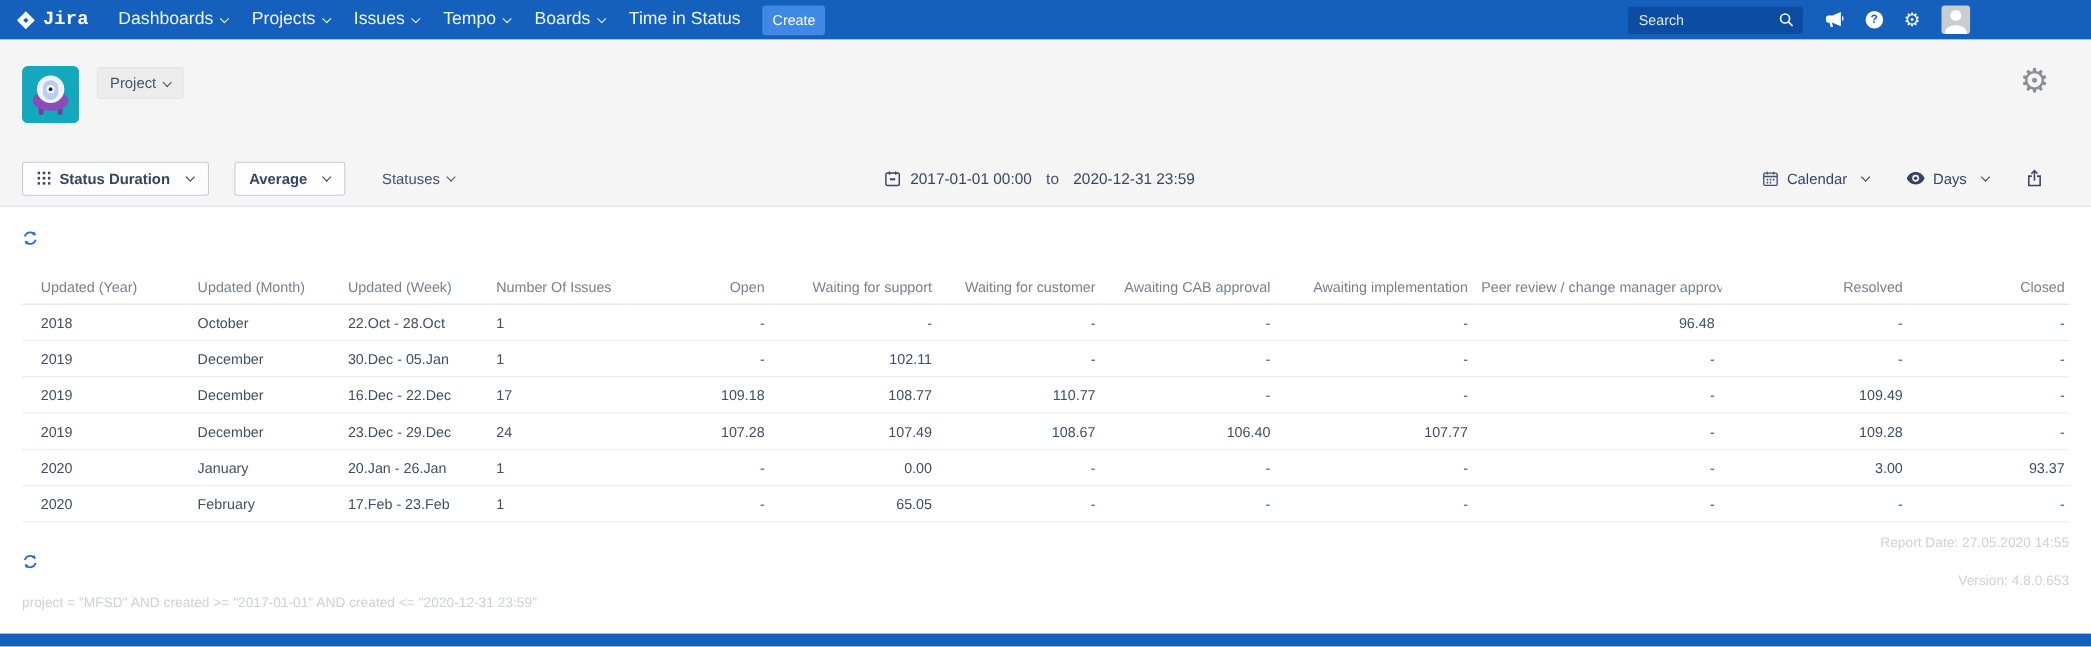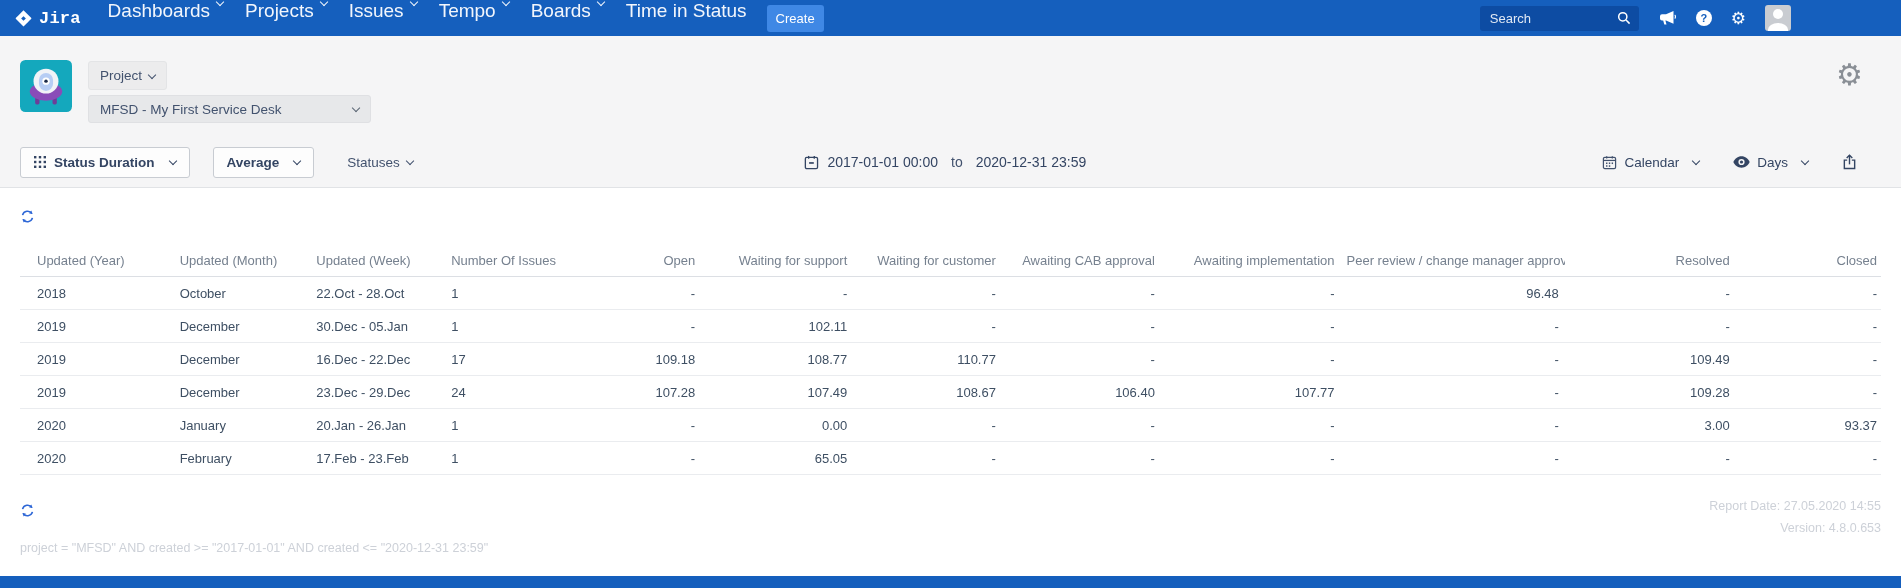--- a/index.html
+++ b/index.html
@@ -5,21 +5,21 @@
   html,body{margin:0;padding:0;}
   .page{position:relative;width:1901px;height:588px;overflow:hidden;background:#fff;
         font-family:"Liberation Sans",sans-serif;-webkit-font-smoothing:antialiased;}
 
   
   .navbar{position:absolute;top:0;left:0;right:0;height:36px;background:#155fbd;
           display:flex;align-items:center;padding:0 110px 0 14px;box-sizing:border-box;}
   .logo{display:flex;align-items:center;gap:6px;margin-right:16px;cursor:pointer;font-family:Liberation Mono, monospace;}
   .logo-text{color:#fff;font-size:17px;font-weight:700;letter-spacing:.2px;}
   .nav-items{display:flex;align-items:center;height:100%;}
-  .nav-item{display:flex;align-items:flex-start;color:#f2f6fc;font-size:19px;padding:0 11px;height:100%;cursor:pointer;white-space:nowrap;}
+  .nav-item{display:flex;align-items:center;color:#f2f6fc;font-size:16px;padding:0 11px;height:100%;cursor:pointer;white-space:nowrap;}
   .chev{display:inline-block;width:5px;height:5px;border-right:1.6px solid currentColor;border-bottom:1.6px solid currentColor;transform:rotate(45deg);margin-left:7px;position:relative;top:-1px;}
   .create-btn{background:#3f88e5;color:#fff;font-size:13px;border:none;border-radius:3px;
               padding:6px 9px;margin-left:9px;cursor:pointer;font-family:inherit;}
   .nav-spacer{flex:1;}
   .search-box{display:flex;align-items:center;width:143px;height:25px;background:#0d4ca3;
               border-radius:3px;padding:0 8px;gap:22px;}
   .search-box input{flex:1;background:transparent;border:none;outline:none;color:#fff;
                     font-size:13px;font-family:inherit;min-width:0;}
   .search-box input::placeholder{color:rgba(255,255,255,.88);}
   .nav-icons{display:flex;align-items:center;gap:19px;margin-left:20px;}
@@ -70,21 +70,21 @@
   .report-table th:last-child,.report-table td:last-child{padding-right:4px;}
   .al{text-align:left;} .ar{text-align:right;}
   .report-table th:nth-child(1){width:7.7%;}  .report-table th:nth-child(2){width:7.3%;}
   .report-table th:nth-child(3){width:7.2%;}  .report-table th:nth-child(4){width:6.8%;}
   .report-table th:nth-child(5){width:6.8%;}  .report-table th:nth-child(6){width:8.2%;}
   .report-table th:nth-child(7){width:8.0%;}  .report-table th:nth-child(8){width:8.6%;}
   .report-table th:nth-child(9){width:9.8%;}  .report-table th:nth-child(10){width:12.4%;}
   .report-table th:nth-child(11){width:9.3%;} .report-table th:nth-child(12){width:7.9%;}
 
   .muted{position:absolute;color:#cdd1d8;font-size:12.5px;white-space:nowrap;}
-  .report-date{top:310px;right:20px;}
+  .report-date{top:297px;right:20px;}
   .version{top:332px;right:20px;}
   .query{top:352px;left:20px;}
 
   .bottom-bar{position:absolute;left:0;right:0;bottom:0;height:12px;background:#155fbd;}
 </style>
 </head>
 <body>
 
 <div class="page">
 
@@ -146,24 +146,20 @@
       <rect x="14" y="33" width="4" height="8" rx="1.5" fill="#6d3d99"></rect>
       <rect x="30" y="33" width="4" height="8" rx="1.5" fill="#6d3d99"></rect>
       <ellipse cx="24" cy="29" rx="15" ry="8.5" fill="#8a4cb8"></ellipse>
       <circle cx="24" cy="19.5" r="11.5" fill="#f1f3f7"></circle>
       <rect x="17.5" y="12" width="13" height="16.5" rx="6.5" fill="#b7cdf4"></rect>
       <circle cx="24" cy="19.5" r="3.4" fill="#fff"></circle>
       <circle cx="24" cy="19.5" r="1.6" fill="#1b2a4a"></circle>
     </svg>
     <div class="project-btn">
       <span>Project</span>
-      <i class="chev"></i>
-    </div>
-    <div class="project-select">
-      <span>MFSD - My First Service Desk</span>
       <i class="chev"></i>
     </div>
     <span class="header-gear gear-glyph" style="color:#8a8f96">⚙</span>
 
     <div class="toolbar">
       <div class="tb-left">
         <div class="tb-btn">
           <svg width="12" height="12" viewBox="0 0 12 12" fill="#344563">
             <rect x="0" y="0" width="2.4" height="2.4"></rect>
               <rect x="4.8" y="0" width="2.4" height="2.4"></rect>

